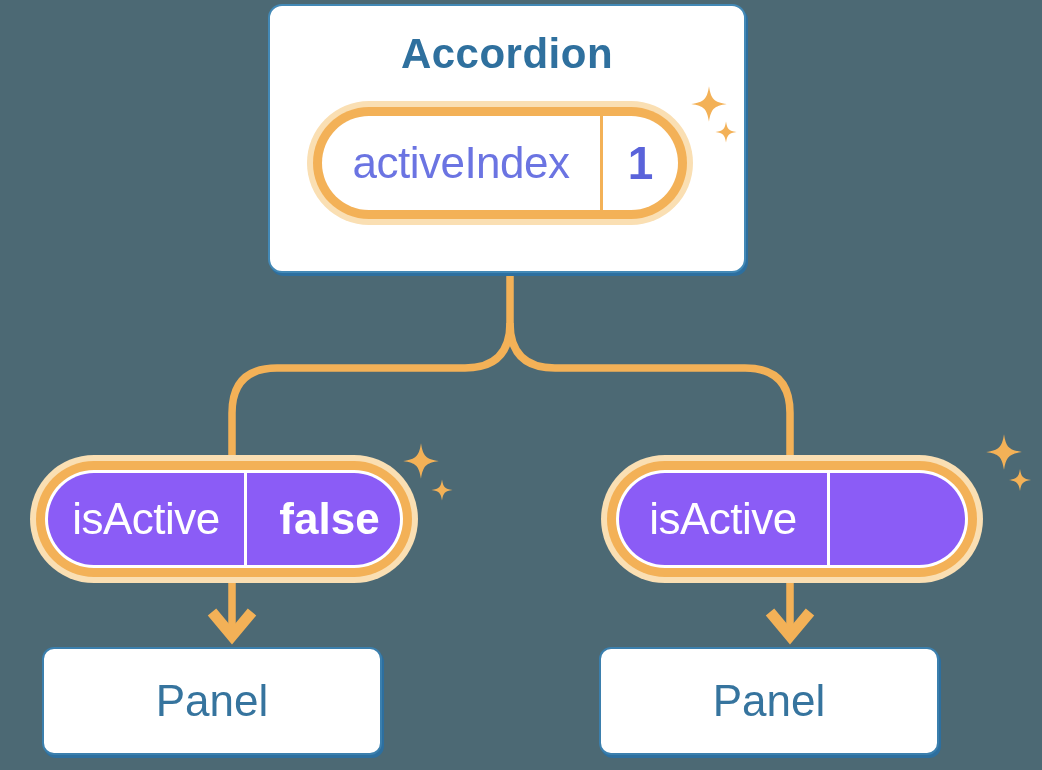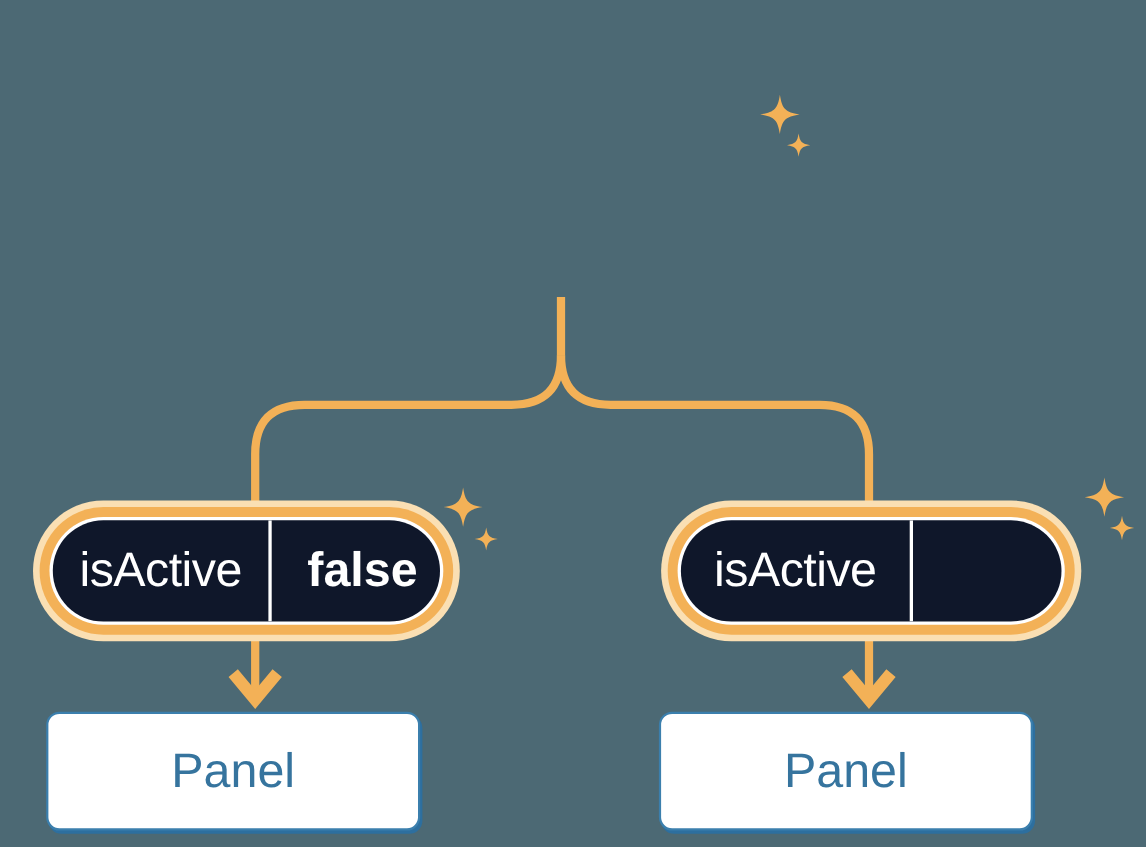--- a/index.html
+++ b/index.html
@@ -47,21 +47,21 @@
   }
   .state-divider{width:3px; background:#F3B157;}
   .state-value{
     flex:1; display:flex; align-items:center; justify-content:center;
     font-size:46px; font-weight:700; color:#5A63DA;
   }
   
   .prop-pill{position:absolute; width:386px; height:128px; z-index:5;}
   .prop-pill .pill-core{padding:3px;}
   .prop-body{
-    flex:1; border-radius:999px; background:#0f172a;
+    flex:1; border-radius:999px; background:#8b5cf6;
     display:flex; align-items:stretch; overflow:hidden;
   }
   .prop-left{left:30px; top:455px; width:388px;}
   .prop-right{left:601px; top:455px; width:382px;}
   .prop-name{
     display:flex; align-items:center; justify-content:center;
     font-size:44px; color:#FFFFFF; letter-spacing:-.5px;
   }
   .prop-left  .prop-name{width:196px;}
   .prop-right .prop-name{width:208px;}
@@ -77,20 +77,34 @@
 <div class="stage">
 
   <svg class="layer under" viewBox="0 0 1042 770">
     <path d="M510 270 L510 323" fill="none" stroke="#F3B157" stroke-width="7.5"></path>
     <path d="M510 323 Q510 368 465 368 L277 368 Q232 368 232 413 L232 632" fill="none" stroke="#F3B157" stroke-width="7.5"></path>
     <path d="M510 323 Q510 368 555 368 L745 368 Q790 368 790 413 L790 632" fill="none" stroke="#F3B157" stroke-width="7.5"></path>
     <polyline points="212,612 232,636 252,612" fill="none" stroke="#F3B157" stroke-width="11" stroke-linejoin="miter" stroke-linecap="butt"></polyline>
     <polyline points="770,612 790,636 810,612" fill="none" stroke="#F3B157" stroke-width="11" stroke-linejoin="miter" stroke-linecap="butt"></polyline>
   </svg>
 
+  <div class="card accordion-card">
+    <div class="card-title">Accordion</div>
+    <div class="state-pill">
+      <div class="pill-glow" style="height:100%">
+        <div class="pill-ring">
+          <div class="pill-core">
+            <span class="state-name">activeIndex</span>
+            <span class="state-divider"></span>
+            <span class="state-value">1</span>
+          </div>
+        </div>
+      </div>
+    </div>
+  </div>
 
   <div class="prop-pill prop-left">
     <div class="pill-glow" style="height:100%">
       <div class="pill-ring">
         <div class="pill-core">
           <div class="prop-body">
             <span class="prop-name">isActive</span>
             <span class="prop-divider"></span>
             <span class="prop-value">false</span>
           </div>

